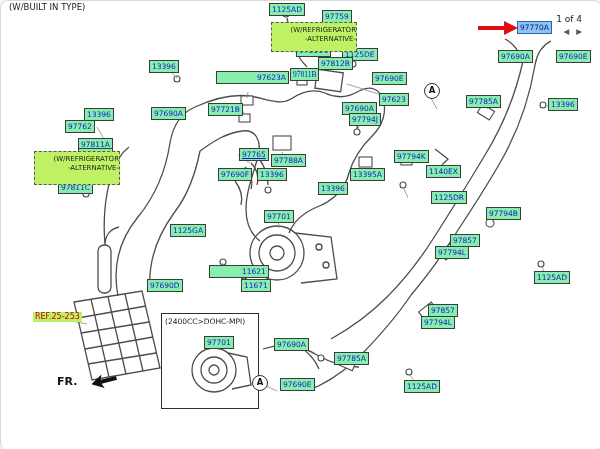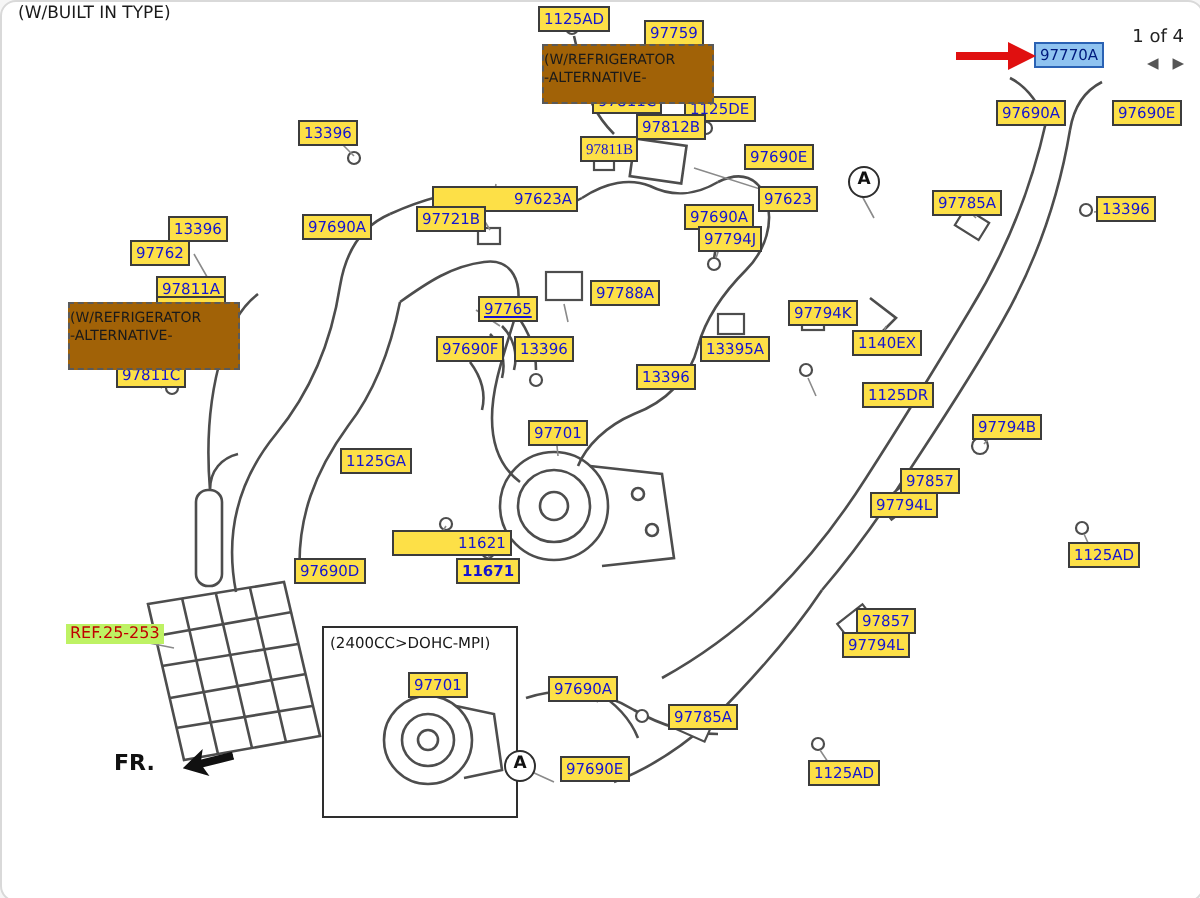--- a/index.html
+++ b/index.html
@@ -2,30 +2,30 @@
 <html><head>
 <meta charset="utf-8">
 <style>
   html,body{margin:0;padding:0;background:#f6f6f6;}
   .stage{position:relative;width:600px;height:449px;background:#fff;border:1px solid #d9d9d9;
          border-radius:8px;overflow:hidden;font-family:"DejaVu Sans",sans-serif;}
   .art{position:absolute;left:0;top:0;z-index:2;}
   .inset{position:absolute;left:160px;top:312px;width:96px;height:94px;border:1.2px solid #2e2e2e;background:#fff;z-index:1;}
   #labels-layer{position:absolute;left:0;top:0;width:600px;height:449px;z-index:3;}
   .lbl{position:absolute;white-space:nowrap;line-height:1;}
-  .lbl.box{font-size:7.5px;color:#1515cf;background:#fde047;border:1px solid #3c3c3c;padding:1.5px 2px;cursor:pointer;}
+  .lbl.box{font-size:7.5px;color:#1515cf;background:#86efac;border:1px solid #3c3c3c;padding:1.5px 2px;cursor:pointer;}
   .lbl.highlight{font-size:7.5px;color:#001a7e;background:#8fc3f0;border:1px solid #2a62b4;padding:1.5px 2px;cursor:pointer;}
   .lbl.ref{font-size:8px;font-weight:normal;color:#c00000;background:#bef264;padding:1px 2px;cursor:pointer;}
   .lbl.plain{font-size:8.5px;color:#1a1a1a;}
   .lbl.plain-small{font-size:7.5px;color:#1a1a1a;}
-  .grp{position:absolute;border:1px dashed #5a5a5a;background:#a16207;color:#1a1a1a;font-size:7px;
-       text-align:left;padding-top:3px;line-height:1.35;z-index:3;}
+  .grp{position:absolute;border:1px dashed #5a5a5a;background:#bef264;color:#1a1a1a;font-size:7px;
+       text-align:right;padding-top:3px;line-height:1.35;z-index:3;}
   .marker{position:absolute;width:14px;height:14px;border:1.2px solid #2e2e2e;border-radius:50%;background:#fff;
           color:#111;font-size:8.5px;font-weight:bold;text-align:center;line-height:13px;z-index:4;}
-  .pager{position:absolute;top:13px;right:9px;z-index:5;}
+  .pager{position:absolute;top:13px;right:19px;z-index:5;}
   .pager .page-label{font-size:9px;color:#222;}
   .pager .page-nav{margin-top:3px;font-size:7.5px;color:#555;display:flex;gap:7px;justify-content:flex-end;}
   .pager .page-nav span{cursor:pointer;}
   .fr{position:absolute;left:56px;top:371px;display:flex;align-items:center;gap:14px;z-index:5;}
   .fr .fr-text{font-size:11px;font-weight:bold;color:#111;}
   .sel-arrow{position:absolute;left:477px;top:19px;z-index:5;}
   .fr-arrow{transform:rotate(-14deg);}
 </style>
 </head>
 <body>
@@ -143,50 +143,50 @@
       <div class="lbl box" style="left: 321px; top: 9px;">97759</div>
       <div class="lbl box" style="left: 295px; top: 43px;">97811C</div>
       <div class="lbl box" style="left: 341px; top: 47px;">1125DE</div>
       <div class="lbl box" style="left: 317px; top: 56px;">97812B</div>
       <div class="lbl box" style="left: 289px; top: 67px; font-family: Liberation Serif, serif;">97811B</div>
       <div class="lbl box" style="left: 148px; top: 59px;">13396</div>
       <div class="lbl box" style="left: 371px; top: 71px;">97690E</div>
       <div class="lbl highlight" style="left: 516px; top: 20px;">97770A</div>
       <div class="lbl box" style="left: 497px; top: 49px;">97690A</div>
       <div class="lbl box" style="left: 555px; top: 49px;">97690E</div>
-      <div class="lbl box" style="left: 215px; top: 92px; padding-left: 40px;">97623A</div>
+      <div class="lbl box" style="left: 215px; top: 70px; padding-left: 40px;">97623A</div>
       <div class="lbl box" style="left: 378px; top: 92px;">97623</div>
       <div class="lbl box" style="left: 465px; top: 94px;">97785A</div>
       <div class="lbl box" style="left: 547px; top: 97px;">13396</div>
       <div class="lbl box" style="left: 207px; top: 102px;">97721B</div>
       <div class="lbl box" style="left: 341px; top: 101px;">97690A</div>
       <div class="lbl box" style="left: 83px; top: 107px;">13396</div>
       <div class="lbl box" style="left: 150px; top: 106px;">97690A</div>
       <div class="lbl box" style="left: 348px; top: 112px;">97794J</div>
       <div class="lbl box" style="left: 64px; top: 119px;">97762</div>
       <div class="lbl box" style="left: 77px; top: 137px;">97811A</div>
       <div class="lbl box" style="left: 77px; top: 147px;">97812B</div>
       <div class="lbl box" style="left: 57px; top: 180px;">97811C</div>
       <div class="lbl box" style="left: 238px; top: 147px; text-decoration: underline;">97765</div>
       <div class="lbl box" style="left: 393px; top: 149px;">97794K</div>
-      <div class="lbl box" style="left: 270px; top: 139px; margin-left: 24px;">97788A</div>
+      <div class="lbl box" style="left: 270px; top: 153px;">97788A</div>
       <div class="lbl box" style="left: 425px; top: 164px;">1140EX</div>
       <div class="lbl box" style="left: 349px; top: 167px;">13395A</div>
       <div class="lbl box" style="left: 256px; top: 167px;">13396</div>
       <div class="lbl box" style="left: 217px; top: 167px;">97690F</div>
       <div class="lbl box" style="left: 317px; top: 181px;">13396</div>
       <div class="lbl box" style="left: 394px; top: 190px; margin-left: 36px;">1125DR</div>
       <div class="lbl box" style="left: 485px; top: 206px;">97794B</div>
       <div class="lbl box" style="left: 263px; top: 209px;">97701</div>
       <div class="lbl box" style="left: 169px; top: 223px;">1125GA</div>
       <div class="lbl box" style="left: 449px; top: 233px;">97857</div>
       <div class="lbl box" style="left: 434px; top: 245px;">97794L</div>
-      <div class="lbl box" style="left: 195px; top: 264px; padding-left: 32px;">11621</div>
+      <div class="lbl box" style="left: 208px; top: 264px; padding-left: 32px;">11621</div>
       <div class="lbl box" style="left: 533px; top: 270px;">1125AD</div>
-      <div class="lbl box" style="left: 227px; top: 278px; font-weight: bold;">11671</div>
+      <div class="lbl box" style="left: 240px; top: 278px;">11671</div>
       <div class="lbl box" style="left: 146px; top: 278px;">97690D</div>
       <div class="lbl box" style="left: 427px; top: 303px;">97857</div>
       <div class="lbl box" style="left: 420px; top: 315px;">97794L</div>
       <div class="lbl ref" style="left: 32px; top: 311px;">REF.25-253</div>
       <div class="lbl plain-small" style="left: 164px; top: 317px;">(2400CC&gt;DOHC-MPI)</div>
       <div class="lbl box" style="left: 203px; top: 335px;">97701</div>
       <div class="lbl box" style="left: 273px; top: 337px;">97690A</div>
       <div class="lbl box" style="left: 333px; top: 351px;">97785A</div>
       <div class="lbl box" style="left: 279px; top: 377px;">97690E</div>
       <div class="lbl box" style="left: 403px; top: 379px;">1125AD</div>

